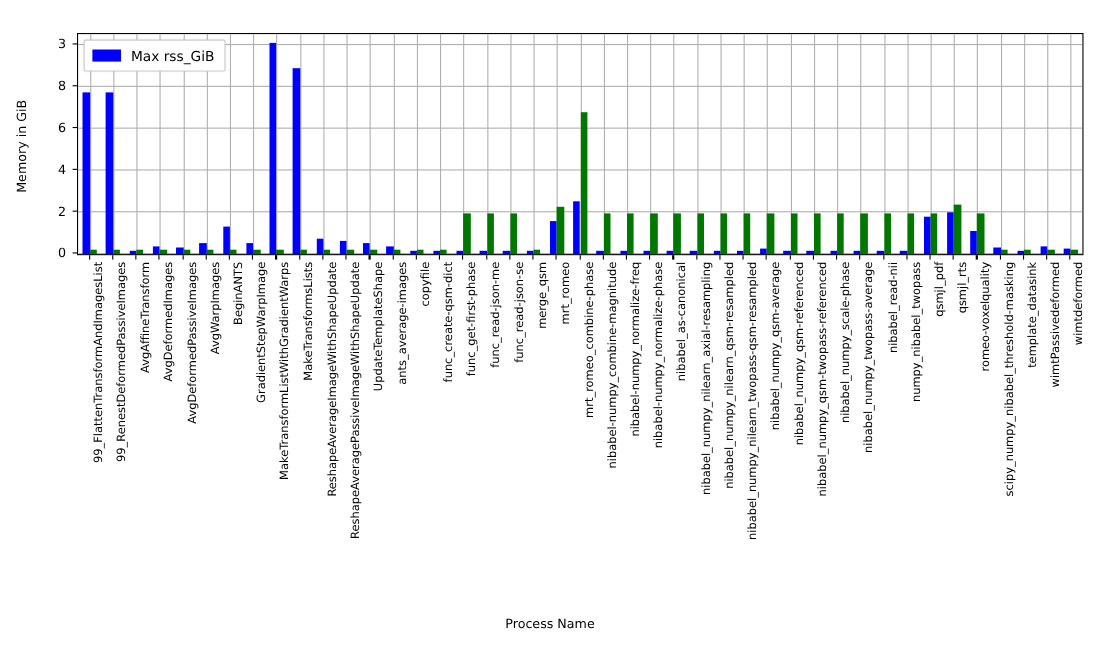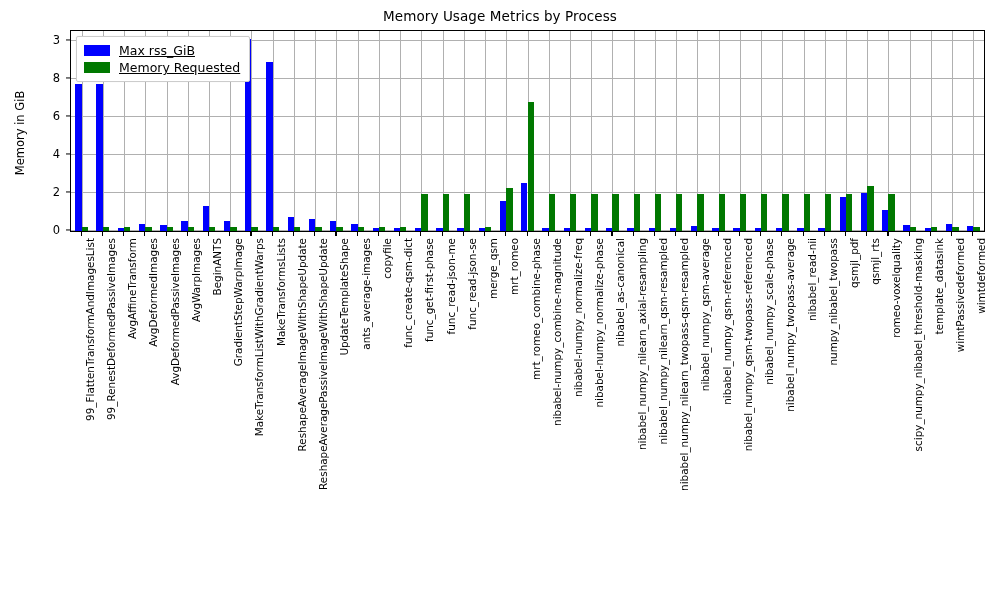--- a/index.html
+++ b/index.html
@@ -160,29 +160,27 @@
   .legend-swatch {
     width: 26px;
     height: 11px;
     margin-right: 9px;
     flex: 0 0 auto;
   }
   .legend-text {
     font-size: 12.5px;
     color: #000000;
     white-space: nowrap;
-    text-decoration: underline;
   }
 </style>
 </head>
 <body>
 
 <div id="figure">
 
-  <div id="chart-title">Memory Usage Metrics by Process</div>
 
   <div id="y-axis">
       <div class="ytick-mark" style="top: 200px;"></div>
       <div class="ytick-label" style="top: 200px;">0</div>
       <div class="ytick-mark" style="top: 161.905px;"></div>
       <div class="ytick-label" style="top: 161.905px;">2</div>
       <div class="ytick-mark" style="top: 123.81px;"></div>
       <div class="ytick-label" style="top: 123.81px;">4</div>
       <div class="ytick-mark" style="top: 85.7143px;"></div>
       <div class="ytick-label" style="top: 85.7143px;">6</div>
@@ -417,25 +415,22 @@
       <div class="xtick-label" style="left: 757.756px;">numpy_nibabel_twopass</div>
       <div class="xtick-label" style="left: 778.988px;">qsmjl_pdf</div>
       <div class="xtick-label" style="left: 800.221px;">qsmjl_rts</div>
       <div class="xtick-label" style="left: 821.453px;">romeo-voxelquality</div>
       <div class="xtick-label" style="left: 842.686px;">scipy_numpy_nibabel_threshold-masking</div>
       <div class="xtick-label" style="left: 863.919px;">template_datasink</div>
       <div class="xtick-label" style="left: 885.151px;">wimtPassivedeformed</div>
       <div class="xtick-label" style="left: 906.384px;">wimtdeformed</div>
     </div>
 
+  <div id="x-axis-label">Process Name</div>
 
   <div id="legend">
     <div class="legend-row">
       <span class="legend-swatch" style="background: rgb(0, 0, 255);"></span>
       <span class="legend-text">Max rss_GiB</span>
     </div>
-    <div class="legend-row">
-      <span class="legend-swatch" style="background: rgb(0, 120, 0);"></span>
-      <span class="legend-text">Memory Requested</span>
-    </div>
   </div>
 
 </div>
 
 </body></html>

